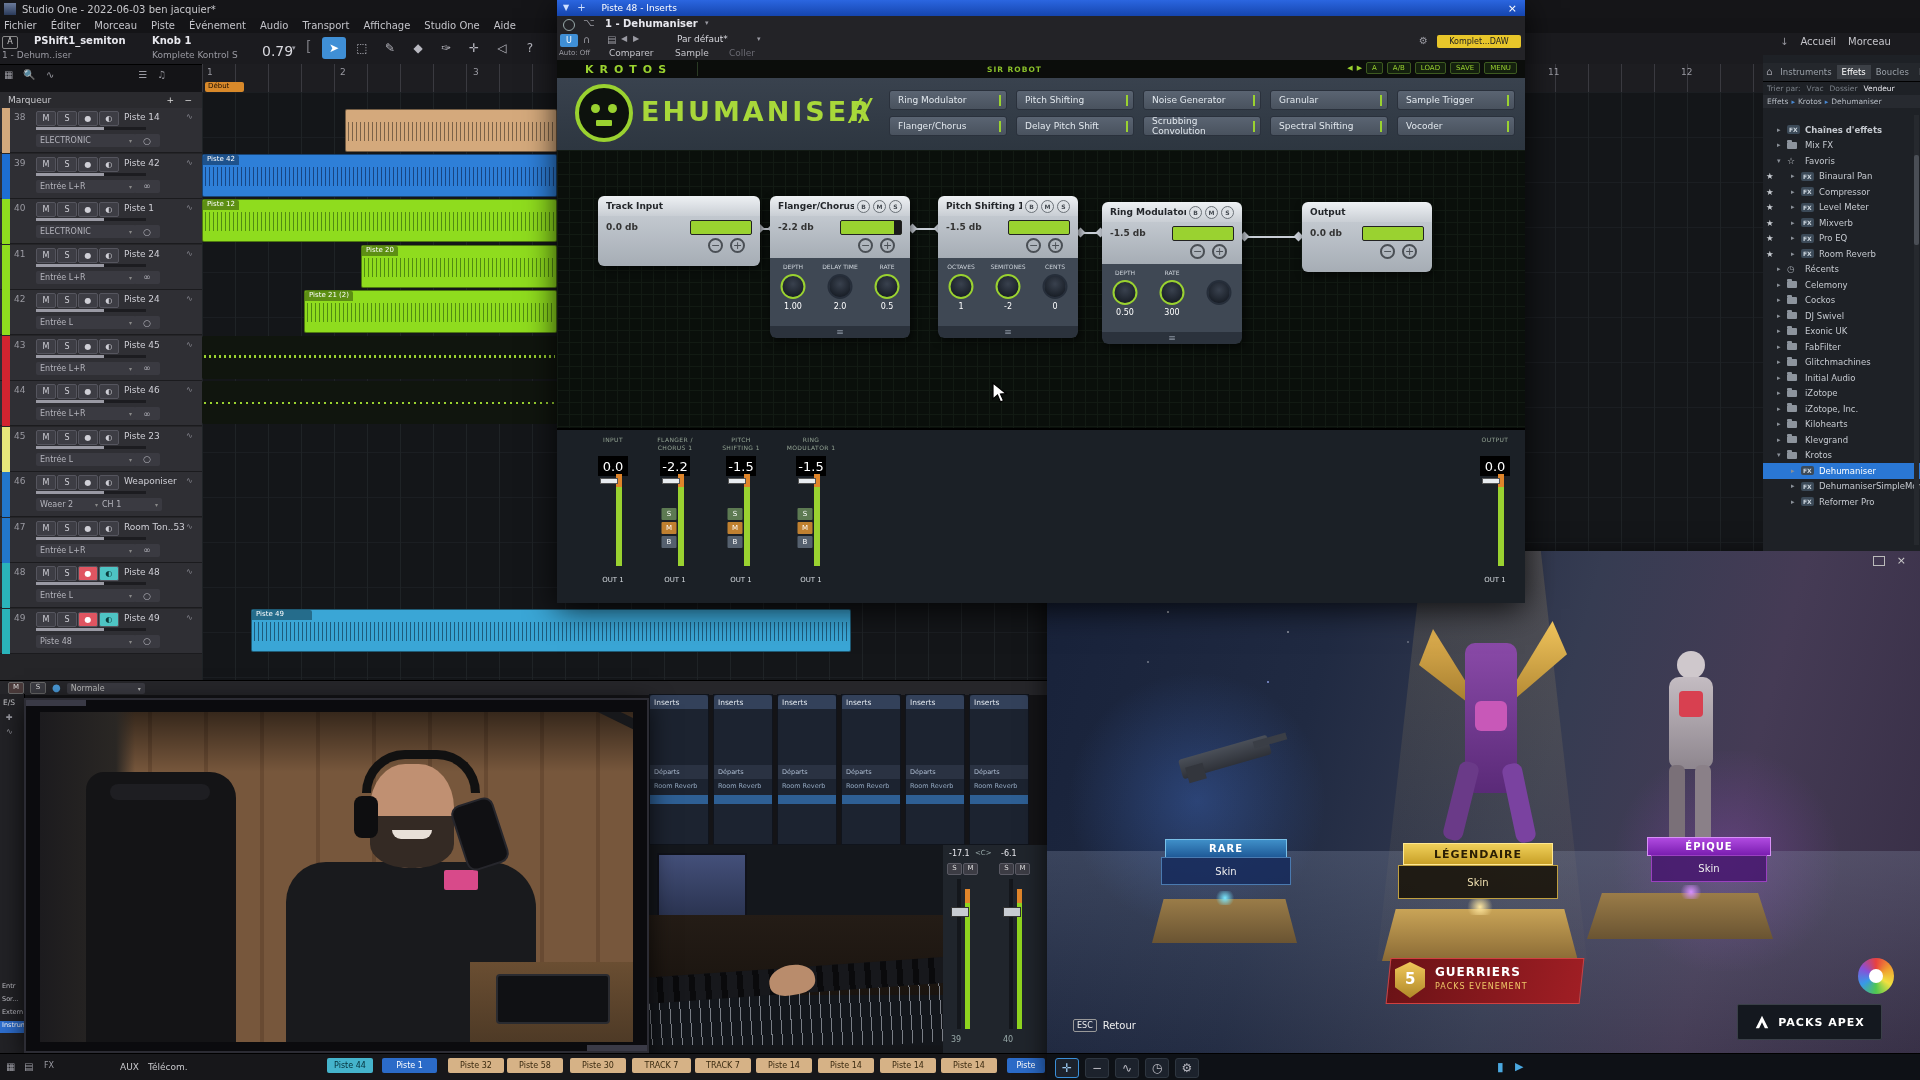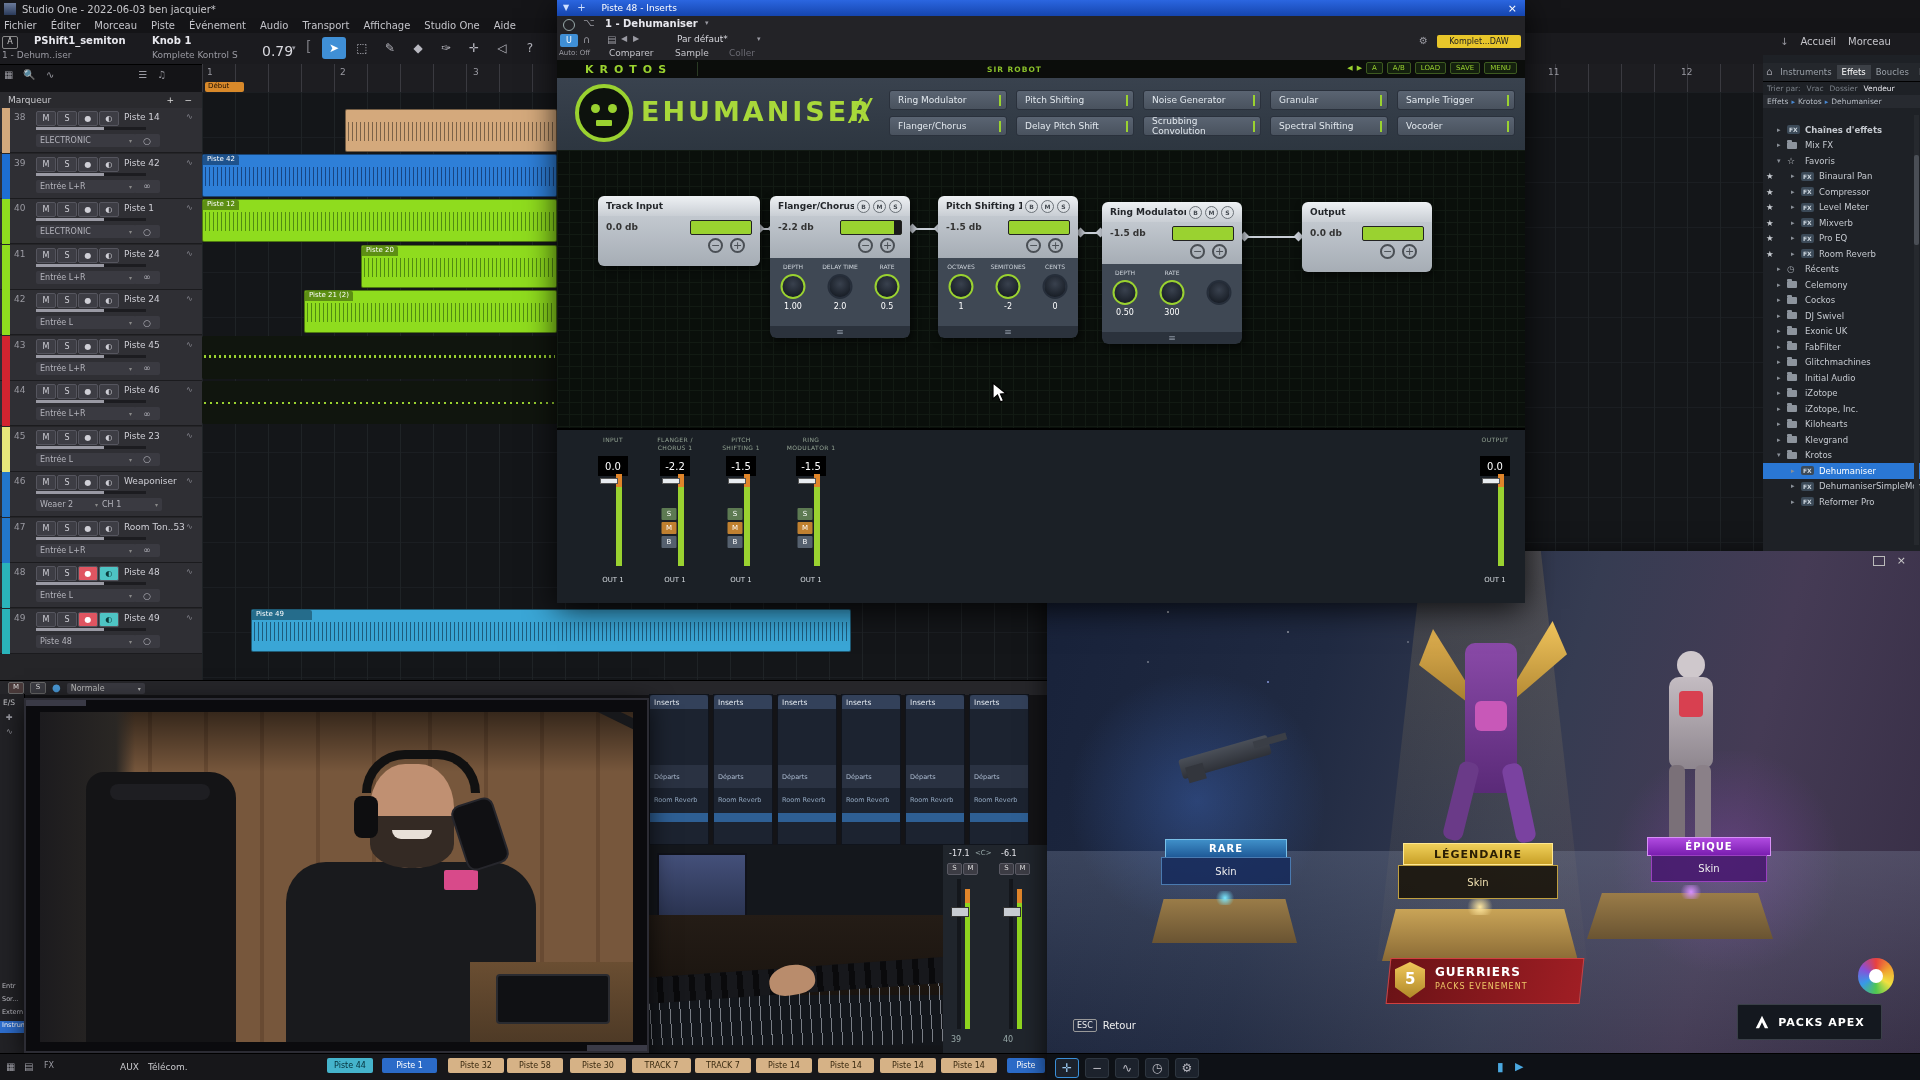--- a/index.html
+++ b/index.html
@@ -66,41 +66,41 @@
   transform:translateX(-50%);box-sizing:border-box}
 .knob.on{border:2.5px solid #9ad230}
 .knob.off{border:2.5px solid #262e3a}
 .kval{position:absolute;font-size:8px;color:#fff;transform:translateX(-50%)}
 .ngrip{position:absolute;left:0;bottom:0;width:100%;height:12px;background:#2b323c;color:#8a93a0;font-size:9px;
   display:flex;align-items:center;justify-content:center;border-radius:0 0 6px 6px}
 .conn{position:absolute;height:2px;background:#c8ced6}
 .diam{position:absolute;width:7px;height:7px;background:#c8ced6;transform:rotate(45deg)}
 #meterband{position:absolute;left:0;top:428px;width:968px;height:173px;background:#1b2026;border-top:2px solid #000}
 .mlabel{position:absolute;font-size:6px;color:#93a393;letter-spacing:.4px;transform:translateX(-50%);white-space:nowrap}
-.mval{position:absolute;width:30px;height:20px;background:#000;color:#fff;font-size:10px;display:flex;align-items:center;justify-content:center;transform:translateX(-50%)}
+.mval{position:absolute;width:30px;height:20px;background:#000;color:#fff;font-size:13px;display:flex;align-items:center;justify-content:center;transform:translateX(-50%)}
 .mtrack{position:absolute;width:6px;background:linear-gradient(#e0852a 0 14%,#9ad230 14% 100%);transform:translateX(-50%)}
 .mhandle{position:absolute;width:16px;height:4px;background:#e8ecf0;border:1px solid #555;transform:translateX(-50%)}
 .smb{position:absolute;width:15px;height:12px;color:#fff;font-size:7px;display:flex;align-items:center;justify-content:center;border-radius:1px;transform:translateX(-50%)}
 .mout{position:absolute;font-size:7px;color:#d6dbe0;transform:translateX(-50%)}
 
 #browser{left:1763px;top:55px;width:157px;height:496px;background:#1e2126}
 #btabs{position:absolute;left:0;top:8px;width:157px;height:18px;background:#24272c;display:flex;align-items:center;border-bottom:1px solid #000}
 .btab{padding:2px 5px;font-size:8.5px;color:#9aa0a8;white-space:nowrap}
 .btab.active{background:#3c4046;color:#fff}
 #bsort{position:absolute;left:0;top:26px;width:157px;height:14px;display:flex;align-items:center;gap:6px;font-size:7.5px;color:#7a8088;padding-left:4px}
 #bcrumb{position:absolute;left:0;top:40px;width:157px;height:13px;background:#272a30;display:flex;align-items:center;gap:3px;font-size:7.5px;color:#b8bec6;padding-left:4px}
 .trow{position:absolute;left:0;width:157px;height:15.5px;display:flex;align-items:center;font-size:8.5px;color:#c6cad0;white-space:nowrap;overflow:hidden}
 .trow.sel{background:#2a77d4;color:#fff}
 .fxb{display:inline-flex;background:#3c4a58;color:#cdd6de;font-size:6px;border-radius:2px;padding:1px 2px;margin-right:4px;font-weight:bold}
 .fold{display:inline-block;width:10px;height:7px;background:#8d949d;border-radius:1px;margin-right:4px;position:relative}
 .fold:before{content:"";position:absolute;left:0;top:-2px;width:5px;height:2px;background:#8d949d;border-radius:1px 1px 0 0}
 
 .strip{position:absolute;top:0;width:60px;height:151px;background:#1c2330;border:1px solid #10141c;box-sizing:border-box}
 .striphead{height:14px;background:#33415a;color:#dfe5ec;font-size:7.5px;display:flex;align-items:center;padding-left:4px;border-radius:3px 3px 0 0}
-.srow{height:23px;font-size:6.5px;display:flex;align-items:center;padding-left:4px;color:#93a8c0}
+.srow{height:14px;font-size:6.5px;display:flex;align-items:center;padding-left:4px;color:#93a8c0}
 
 #bottombar{left:0;top:1053px;width:1047px;height:27px;background:#17171a;border-top:1px solid #000}
 .btab2{position:absolute;top:4px;height:15px;border-radius:2px;font-size:8px;display:flex;align-items:center;justify-content:center;white-space:nowrap;overflow:hidden}
 
 #apex{left:1047px;top:551px;width:873px;height:529px;background:linear-gradient(105deg,#18223a 0%,#202a42 30%,#363c52 55%,#453b55 75%,#362d44 100%);overflow:hidden}
 .tierlabel{position:absolute;font-weight:bold;color:#fff;display:flex;align-items:center;justify-content:center;letter-spacing:1px}
 .skinbox{position:absolute;display:flex;align-items:center;justify-content:center;color:#eee;font-size:10px}
 
 .shadow{box-shadow:0 6px 24px rgba(0,0,0,.75)}
 </style>

